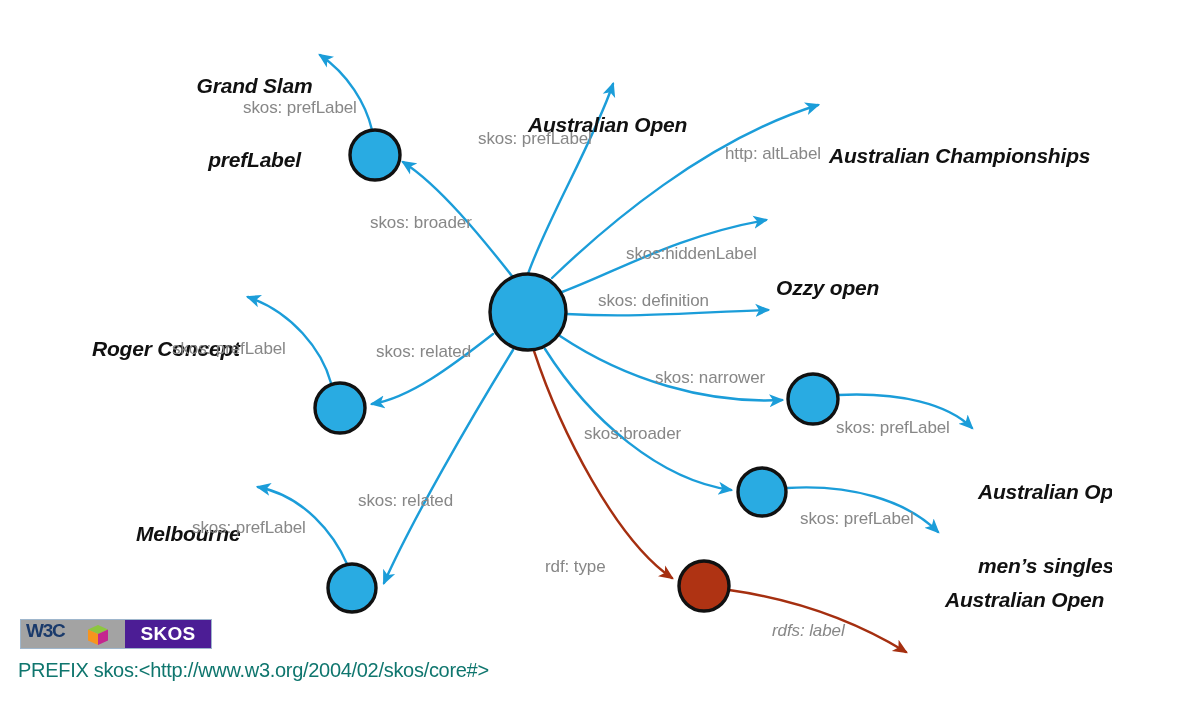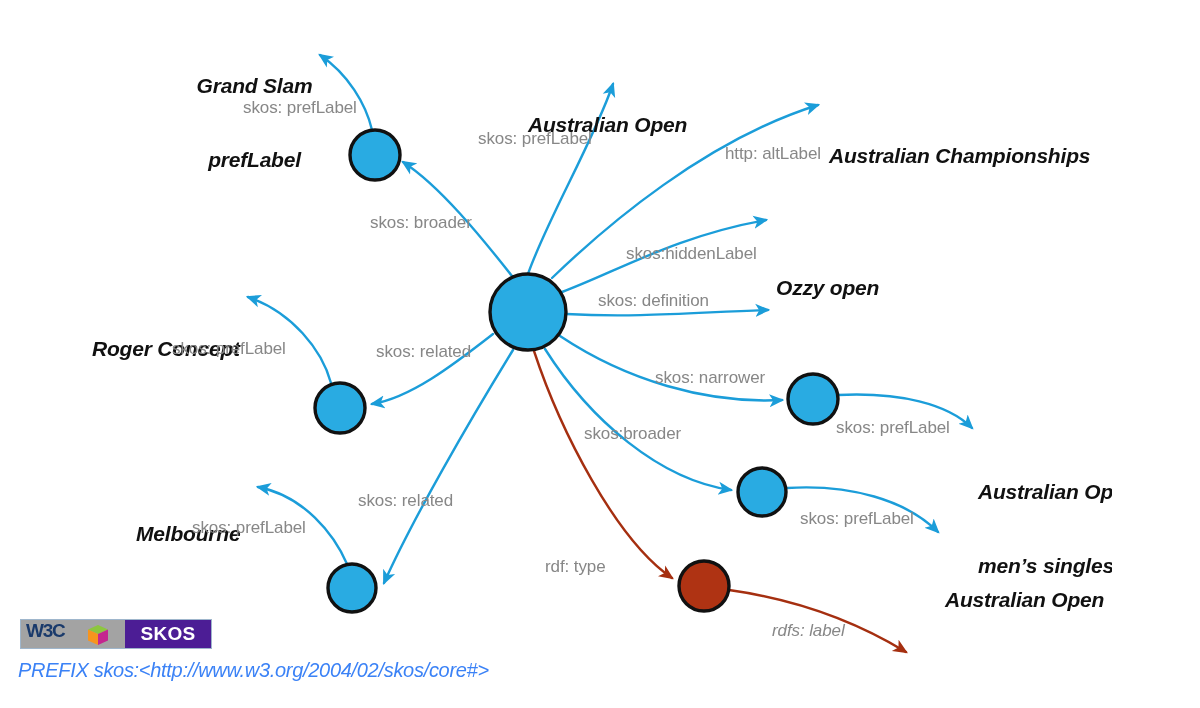--- a/index.html
+++ b/index.html
@@ -91,24 +91,23 @@
     font-size: 19px;
     color: #ffffff;
     letter-spacing: 0.3px;
   }
   #prefix-line {
     position: absolute;
     left: 18px;
     top: 659px;
     font-family: "Liberation Sans", sans-serif;
     font-size: 20px;
-    color: #3b82f6;
+    color: #0f766e;
     white-space: pre;
     letter-spacing: -0.3px;
-    font-style: italic;
   }
 </style>
 </head>
 <body>
 
 <div id="canvas">
 
   <svg id="graph-svg" viewBox="0 0 1200 708">
     <defs>
       <marker id="arrow-blue" viewBox="0 0 10 10" refX="8.5" refY="5" markerWidth="6.2" markerHeight="6.2" orient="auto-start-reverse">

